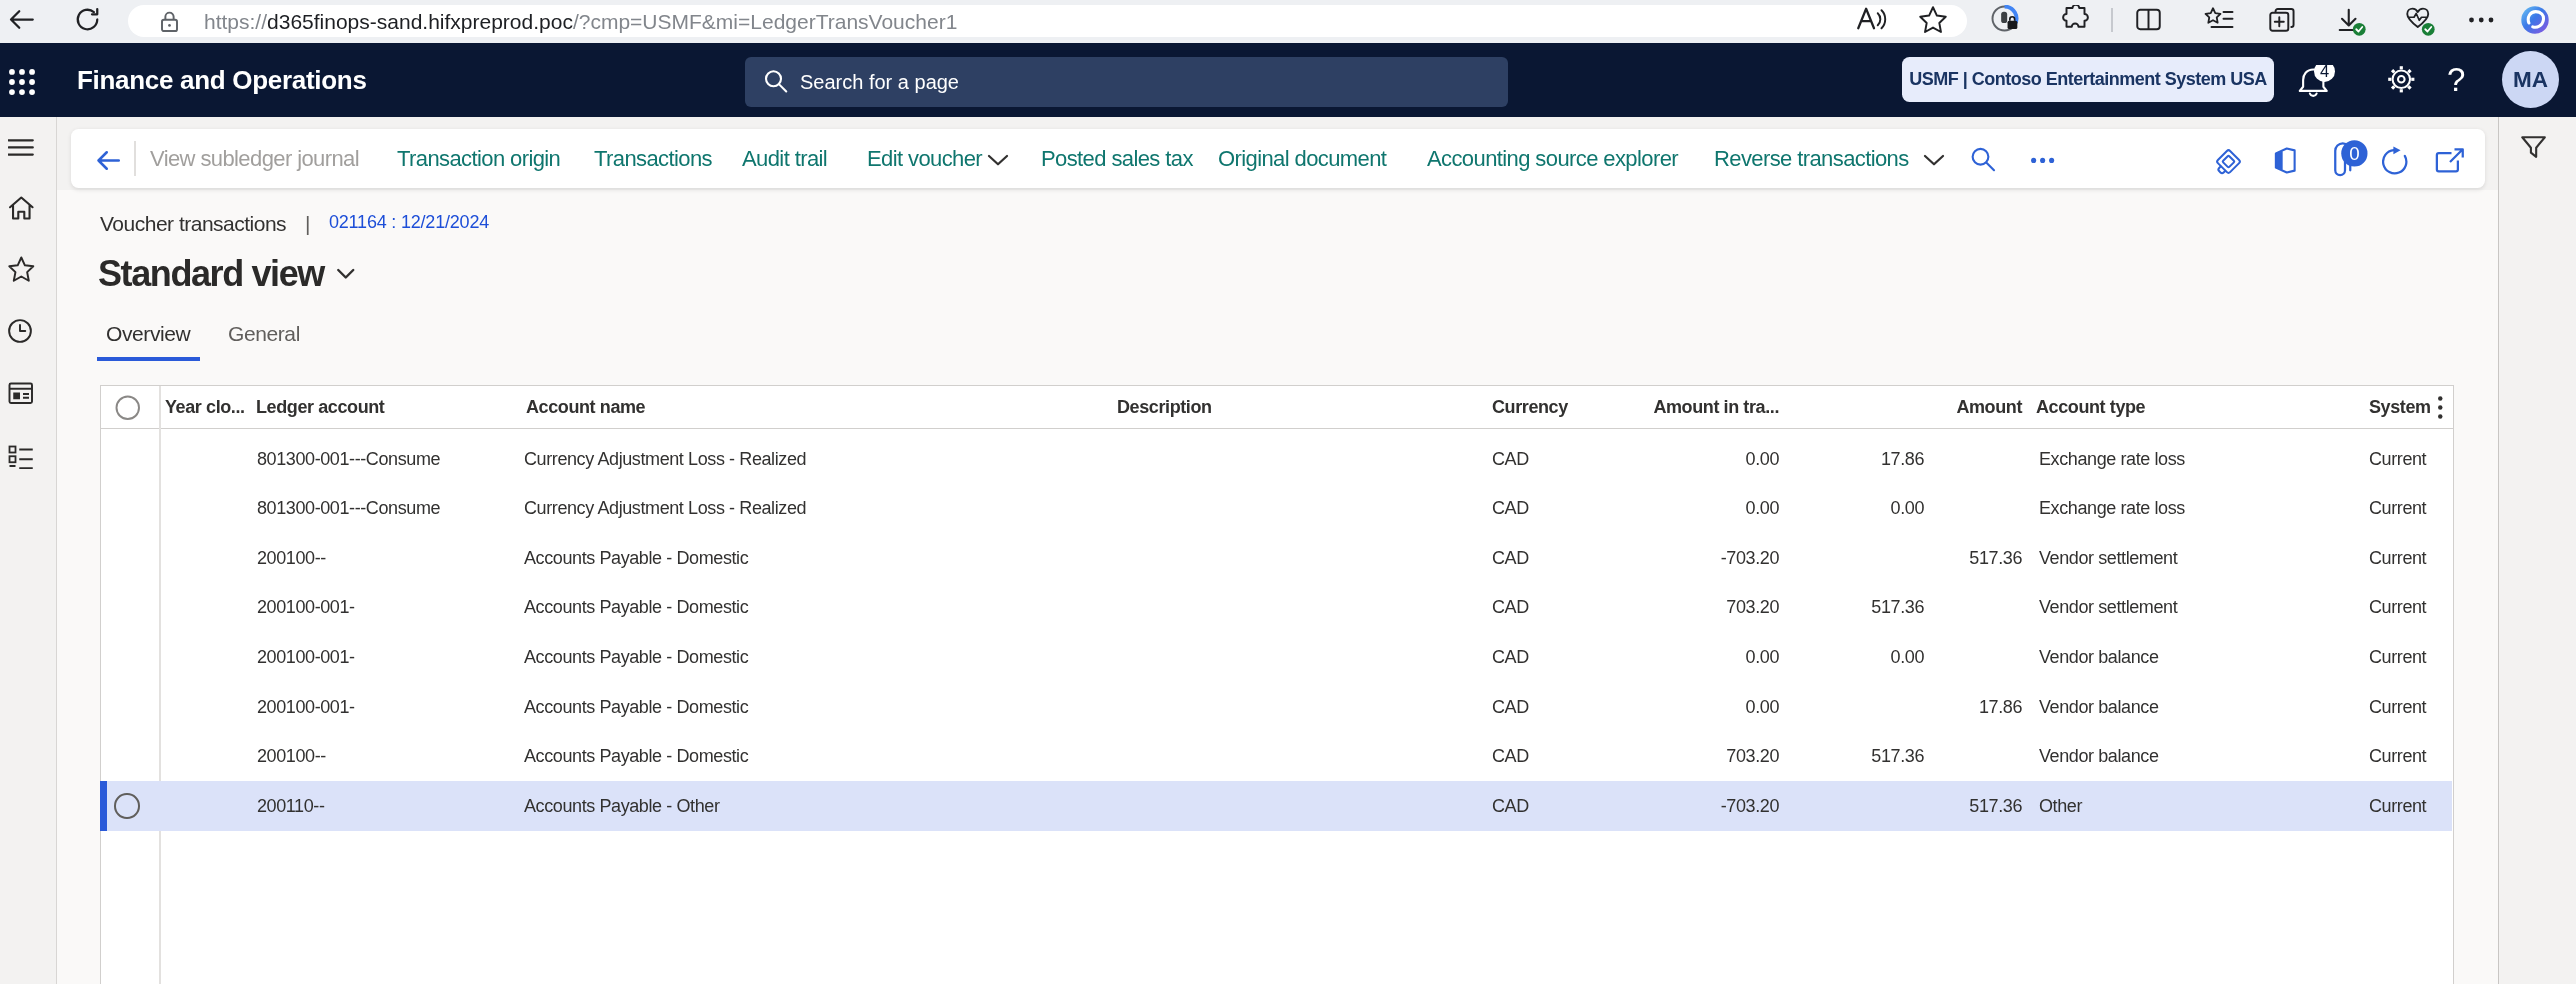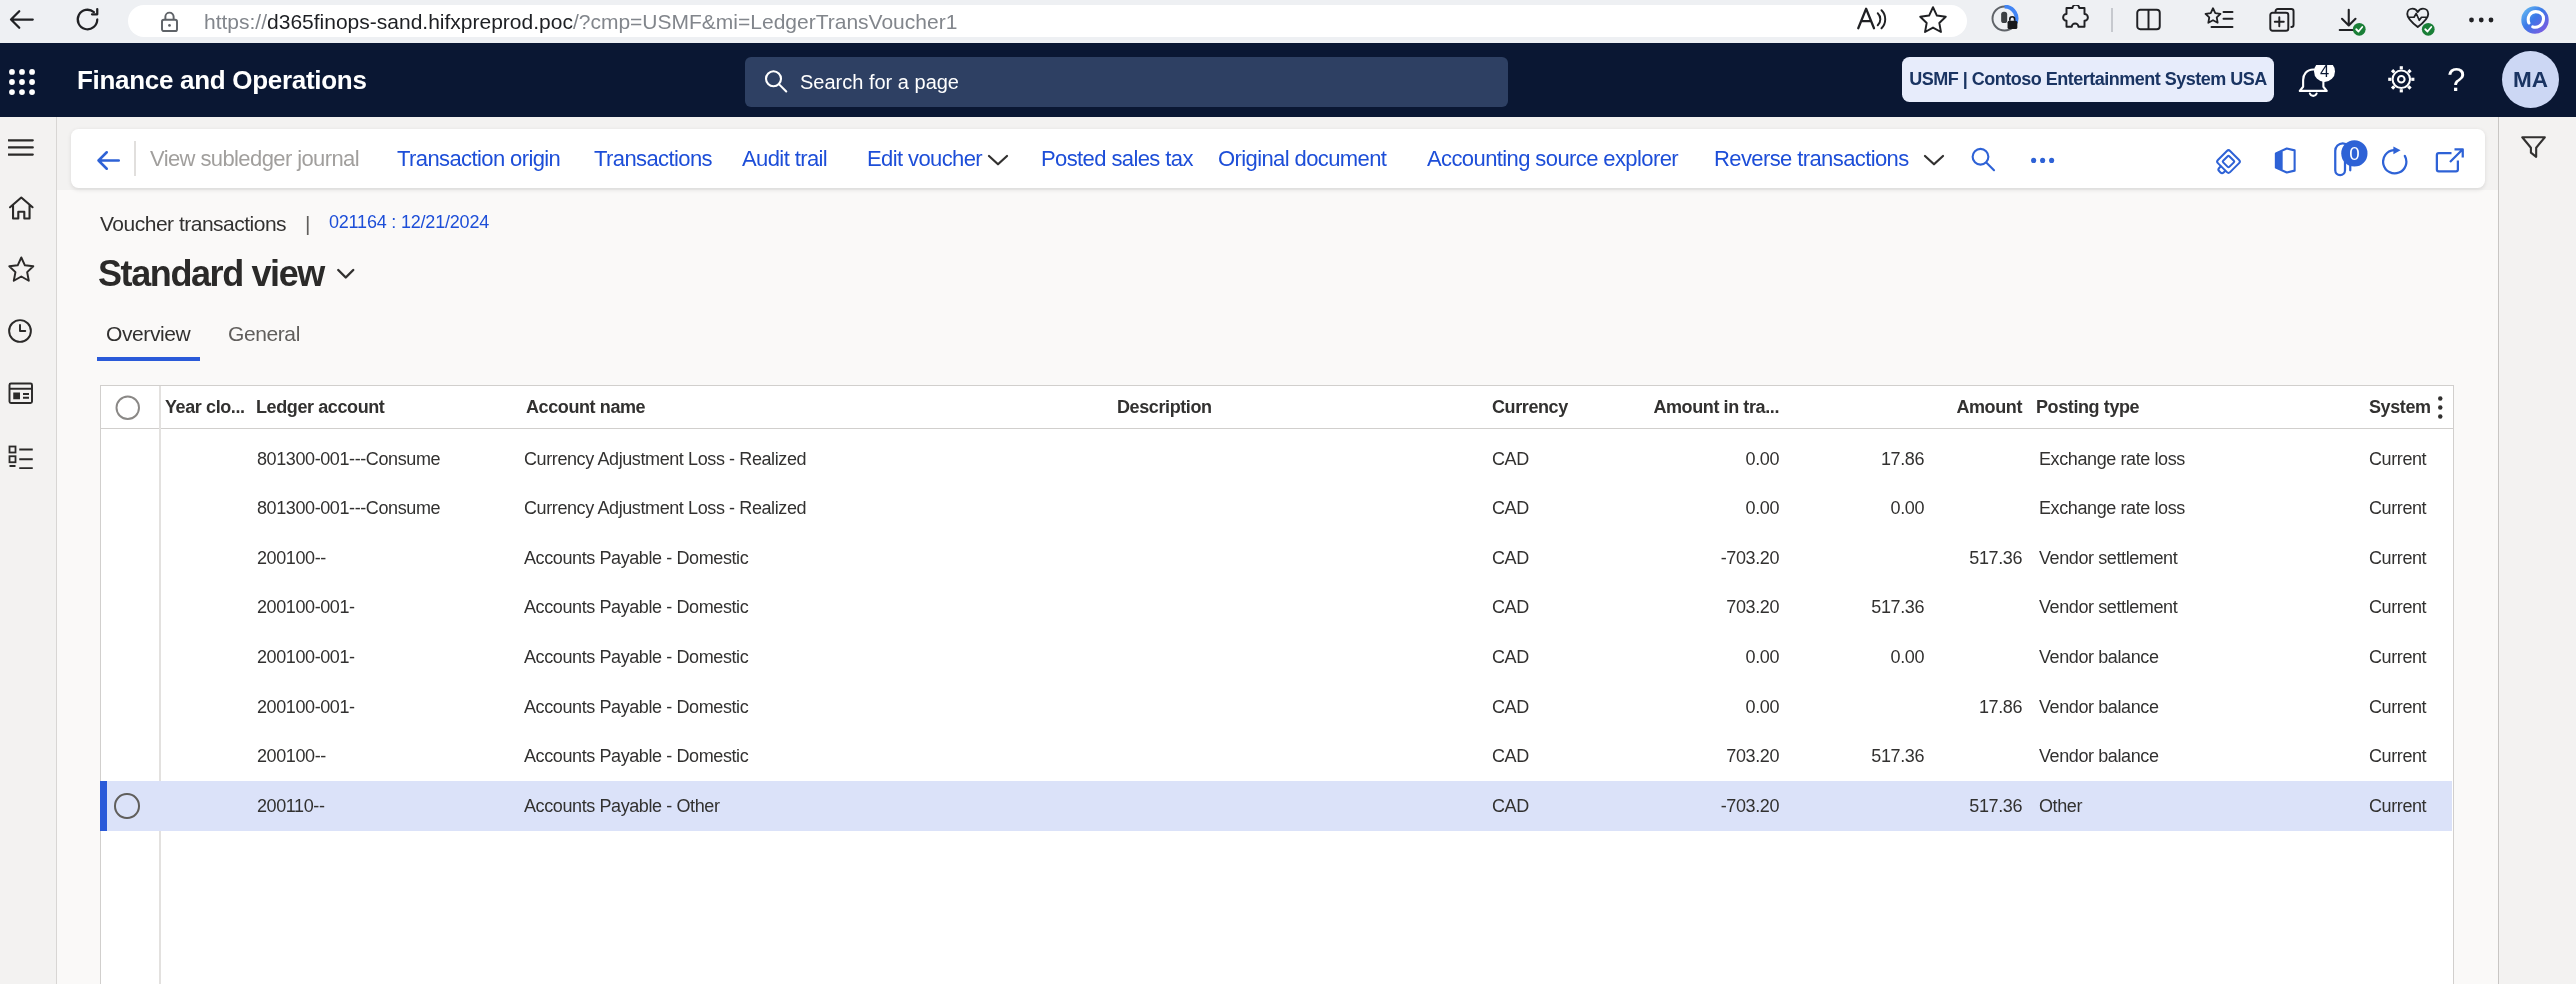--- a/index.html
+++ b/index.html
@@ -19,21 +19,21 @@
   #searchtext { left:800px; top:57px; height:52px; line-height:50px; font-size:20px; color:#ffffff; }
   #usmfchip { left:1902px; top:57px; width:372px; height:45px; background:#e7ecfb; border-radius:7.5px; color:#1a3462; font-size:18px; font-weight:700; letter-spacing:-0.5px; text-align:center; line-height:45px; white-space:nowrap; }
   #avatar { left:2502px; top:51px; width:57px; height:57px; border-radius:50%; background:#ccd7f4; color:#1a3462; font-size:22.5px; font-weight:700; text-align:center; line-height:57px; }
   
   #graystrip { left:57px; top:117px; width:2441px; height:73px; background:#f3f2f1; }
   #content { left:57px; top:190px; width:2441px; height:794px; background:#faf9f8; }
   #sidebar { left:0; top:117px; width:57px; height:867px; background:#f3f2f1; border-right:1.5px solid #d8d6d4; }
   #filterpanel { left:2498px; top:117px; width:78px; height:867px; background:#f3f2f1; border-left:1.5px solid #c8c6c4; }
   
   #toolbar { left:71px; top:129px; width:2414px; height:59px; background:#ffffff; border-radius:7.5px; box-shadow:0 1.5px 4.5px rgba(0,0,0,0.10); }
-  .tbtxt { top:129px; height:59px; line-height:60px; font-size:22px; letter-spacing:-0.6px; color:#1d4ed8; white-space:nowrap; }
+  .tbtxt { top:129px; height:59px; line-height:60px; font-size:22px; letter-spacing:-0.6px; color:#0f766e; white-space:nowrap; }
   .tbsep { left:134px; top:141px; width:1.5px; height:35px; background:#e1dfdd; }
   
   #crumb { left:100px; top:212px; font-size:21px; color:#323130; letter-spacing:-0.5px; }
   #stdview { left:98px; top:253px; font-size:36px; font-weight:700; letter-spacing:-1.4px; color:#2b2a29; }
   #tab-overview { left:106px; top:322px; font-size:21px; color:#323130; letter-spacing:-0.4px; }
   #tab-general { left:228px; top:322px; font-size:21px; color:#605e5c; letter-spacing:-0.4px; }
   #tabline { left:97px; top:357px; width:103px; height:3.8px; background:#2a5ad9; }
   
   #grid { left:100px; top:385px; width:2354px; height:600px; background:#ffffff; border:1.5px solid #d1cfcd; border-bottom:none; }
   #ghead { left:100px; top:385px; width:2354px; height:44px; border-bottom:1.5px solid #d1cfcd; }
@@ -81,21 +81,21 @@
 <div class="abs" id="tabline"></div>
 <div class="abs" id="grid"></div>
 <div class="abs" id="ghead"></div>
 <div class="abs gh" style="left:165px;">Year clo...</div>
 <div class="abs gh" style="left:256px;">Ledger account</div>
 <div class="abs gh" style="left:526px;">Account name</div>
 <div class="abs gh" style="left:1117px;">Description</div>
 <div class="abs gh" style="left:1492px;">Currency</div>
 <div class="abs gh num" style="left:1629px;width:150px;">Amount in tra...</div>
 <div class="abs gh num" style="left:1872px;width:150px;">Amount</div>
-<div class="abs gh" style="left:2036px;">Posting type</div>
+<div class="abs gh" style="left:2036px;">Account type</div>
 <div class="abs gh" style="left:2369px;">System</div>
 <div class="abs" id="colsep"></div>
 <div id="rows"></div>
 <div class="abs row" style="top:434px;"></div>
 <div class="abs cell" style="top:434px;left:257px;">801300-001---Consume</div>
 <div class="abs cell" style="top:434px;left:524px;">Currency Adjustment Loss - Realized</div>
 <div class="abs cell" style="top:434px;left:1492px;">CAD</div>
 <div class="abs cell num" style="top:434px;left:1554px;width:225px;">0.00</div>
 <div class="abs cell num" style="top:434px;left:1699px;width:225px;">17.86</div>
 <div class="abs cell" style="top:434px;left:2039px;">Exchange rate loss</div>

